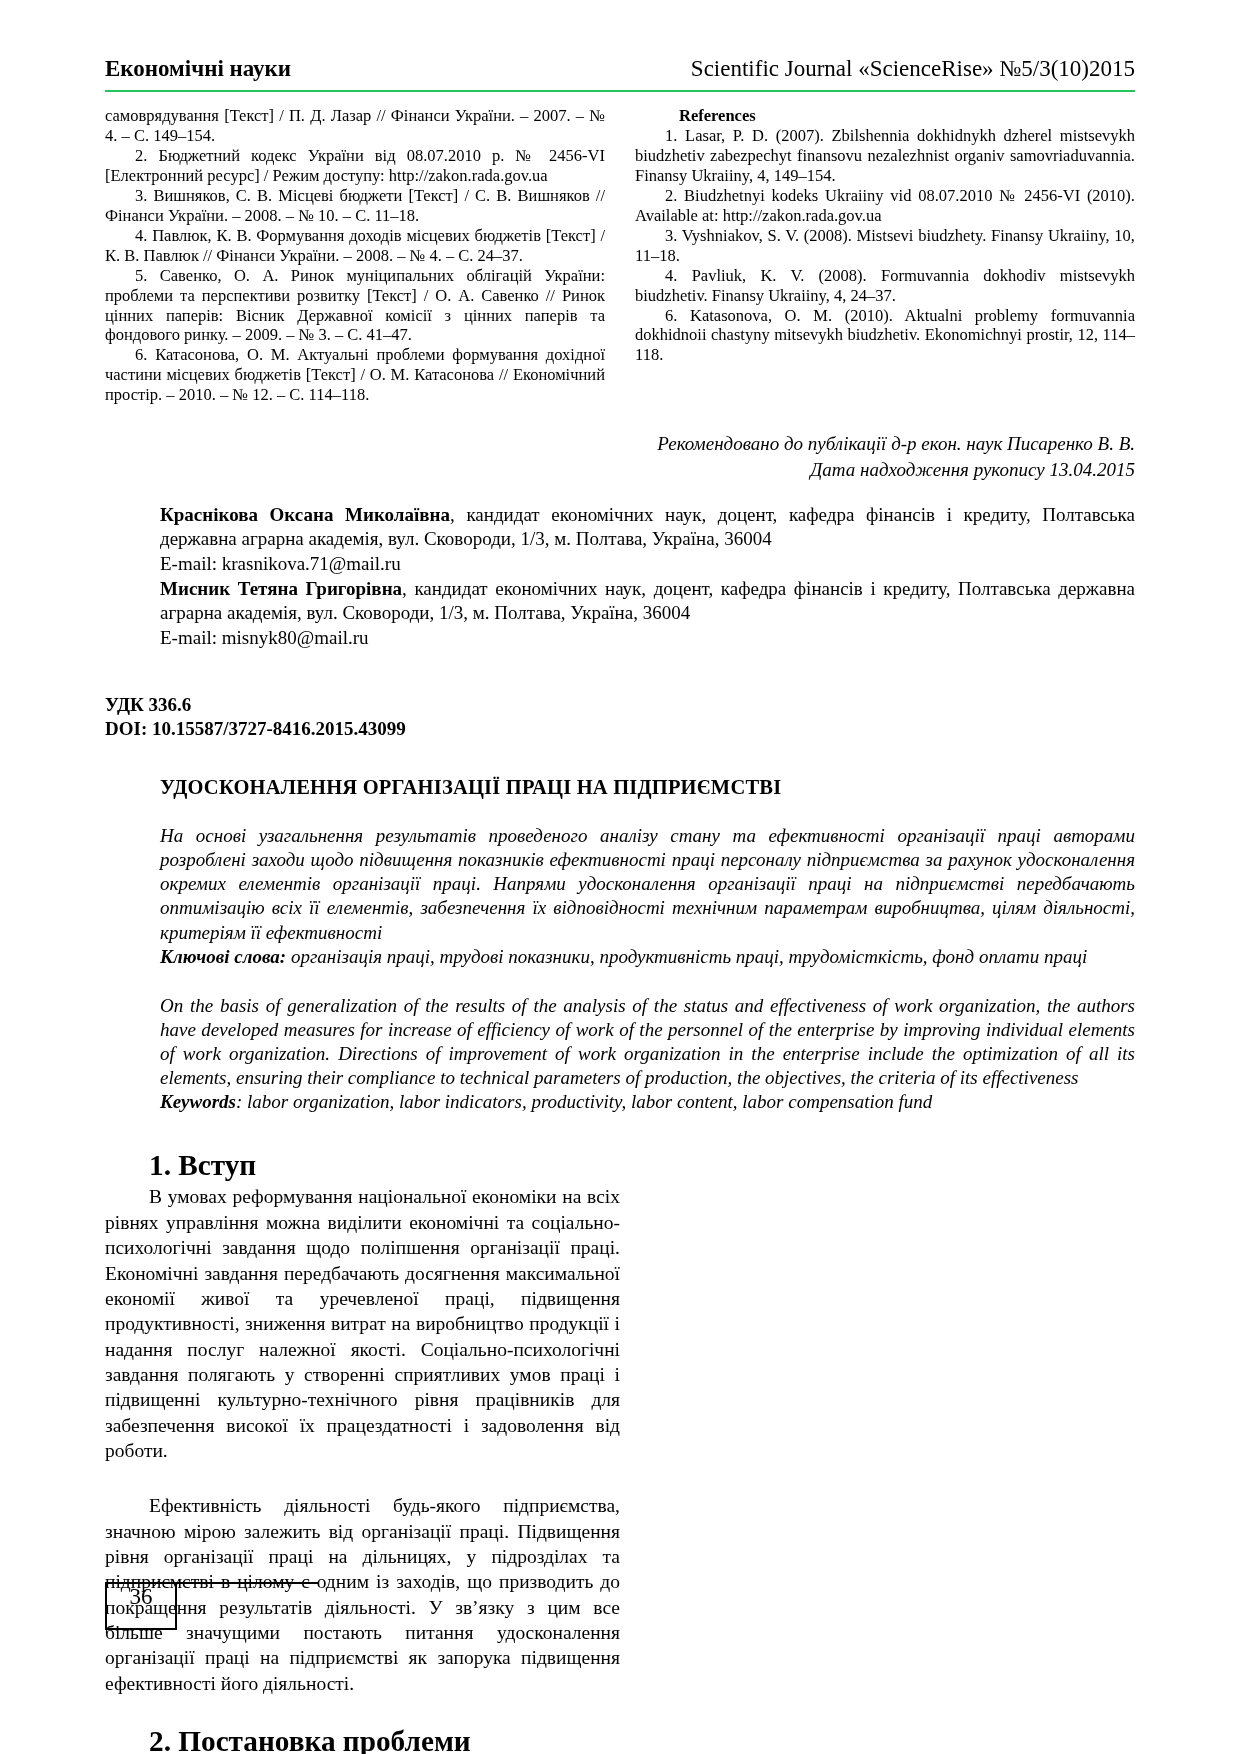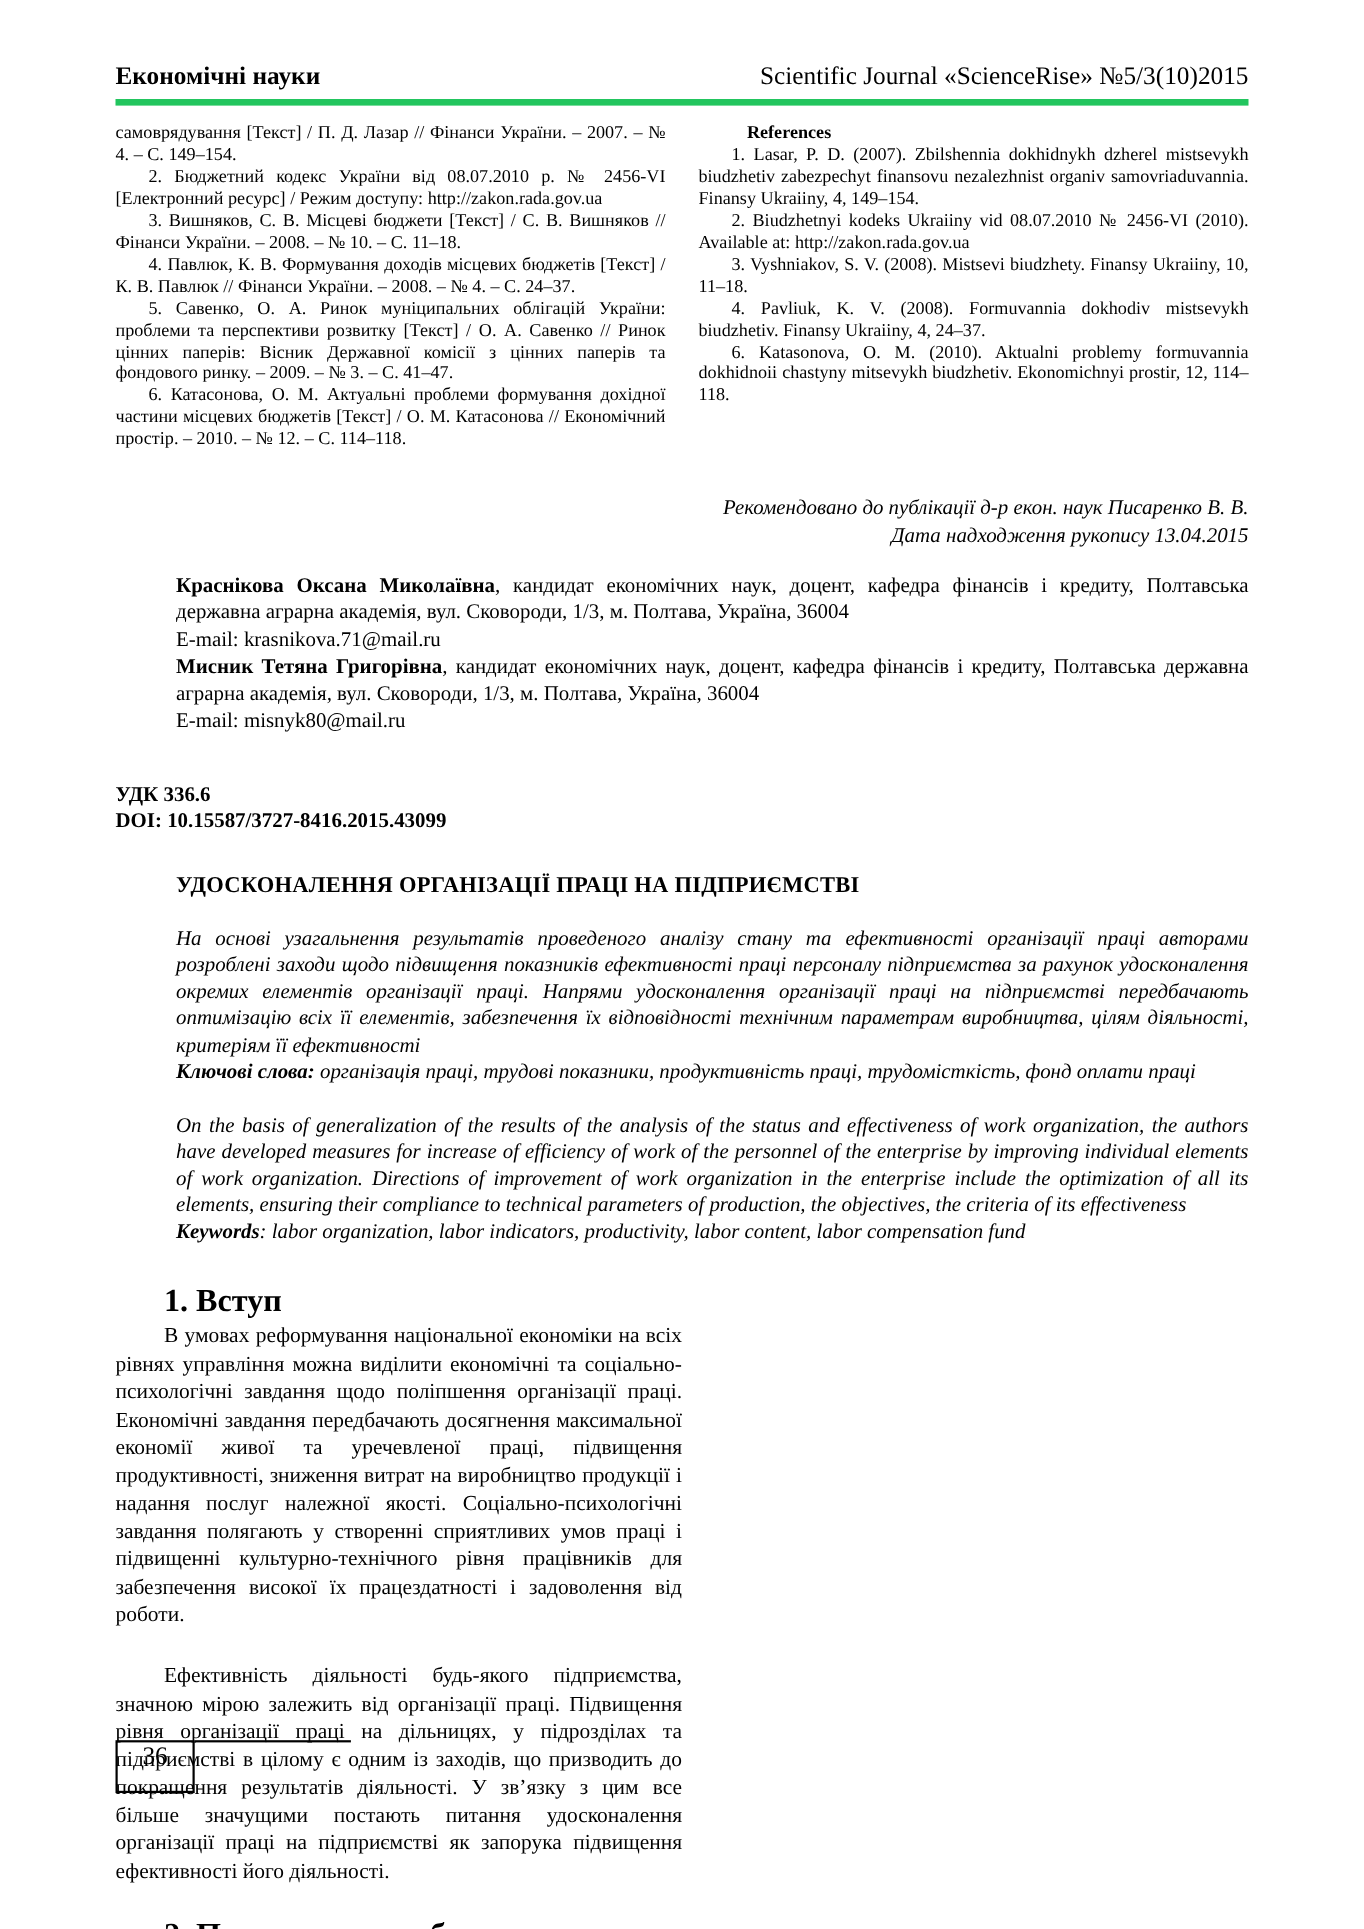--- a/index.html
+++ b/index.html
@@ -16,21 +16,21 @@
     overflow: hidden;
   }
 
   
   .page-header {
     display: flex;
     justify-content: space-between;
     align-items: flex-end;
     font-size: 23px;
     padding-bottom: 8px;
-    border-bottom: 6px solid #22c55e;
+    border-bottom: 2px solid #22c55e;
   }
   .page-header .hl { font-weight: bold; }
 
   
   .refs {
     display: flex;
     gap: 30px;
     margin-top: 14px;
   }
   .refs .col {
@@ -38,21 +38,21 @@
     font-size: 16.5px;
     line-height: 1.21;
     text-align: justify;
   }
   .ref { text-indent: 30px; }
   .ref.no-indent { text-indent: 0; }
   .ref-heading { font-weight: bold; text-indent: 44px; }
 
   
   .recommendation {
-    margin-top: 40px;
+    margin-top: 26px;
     text-align: right;
     font-style: italic;
     font-size: 19px;
     line-height: 1.35;
   }
 
   
   .authors-info {
     margin-top: 20px;
     margin-left: 55px;

